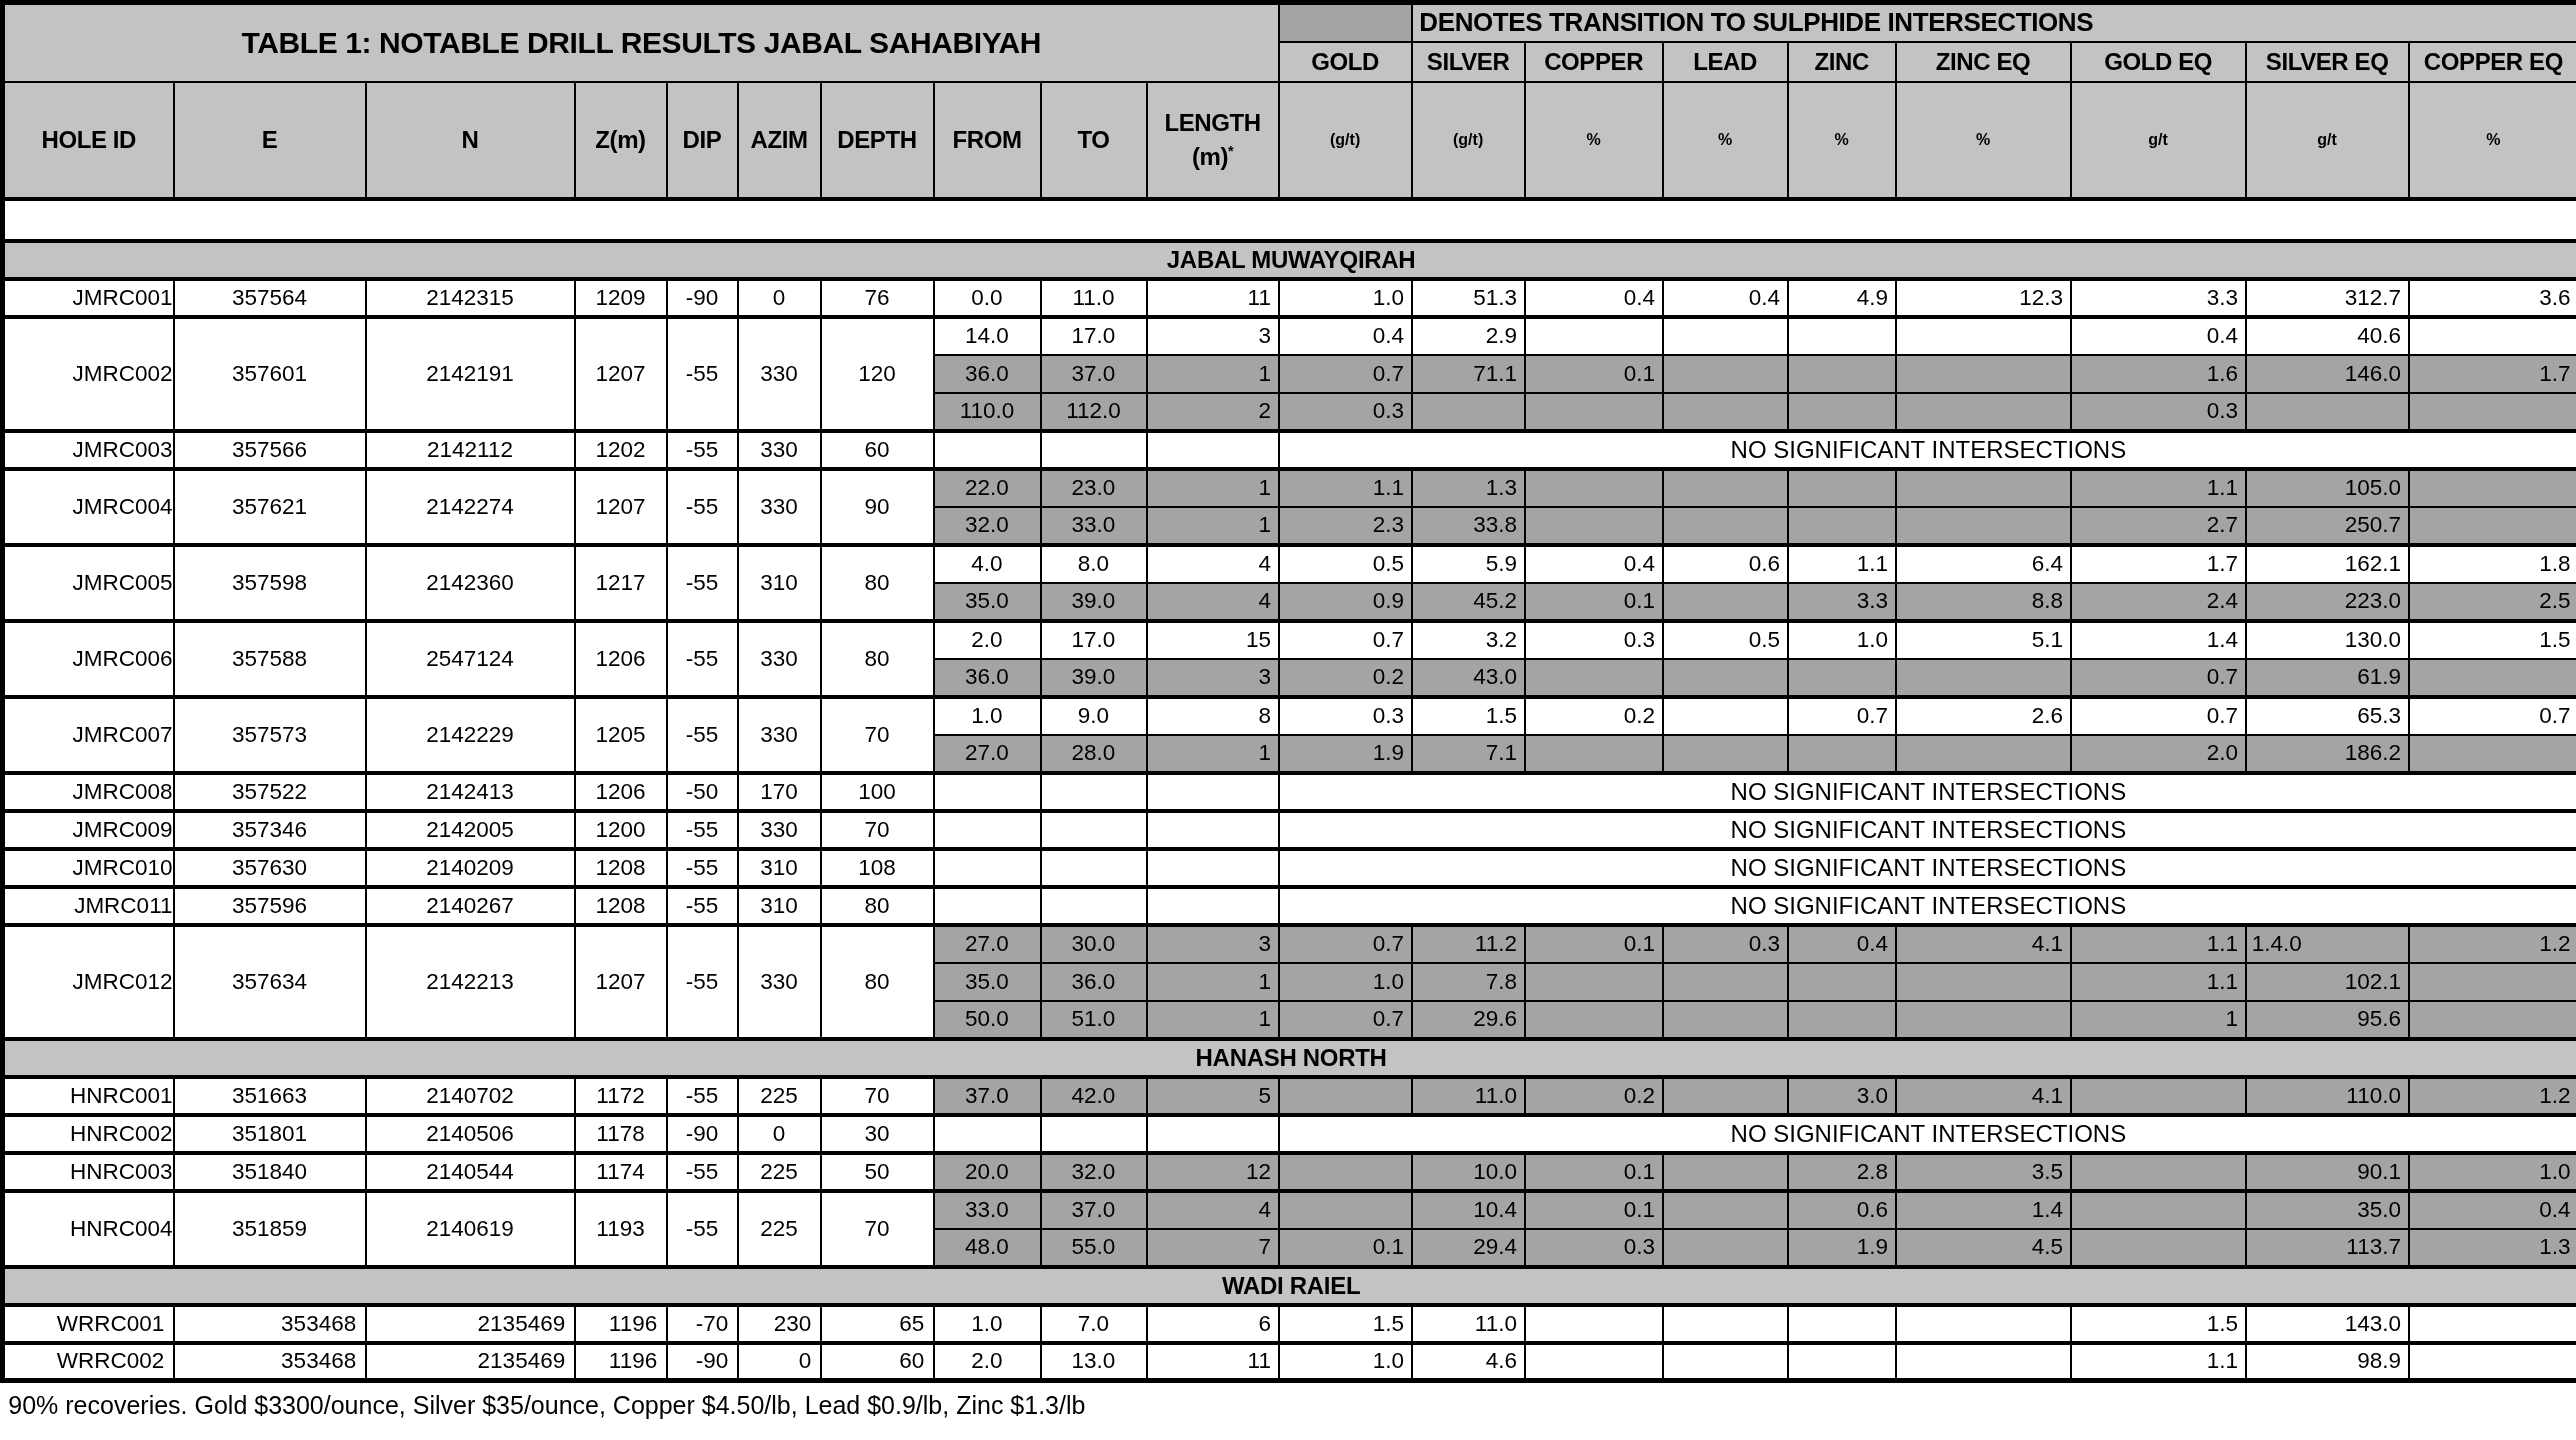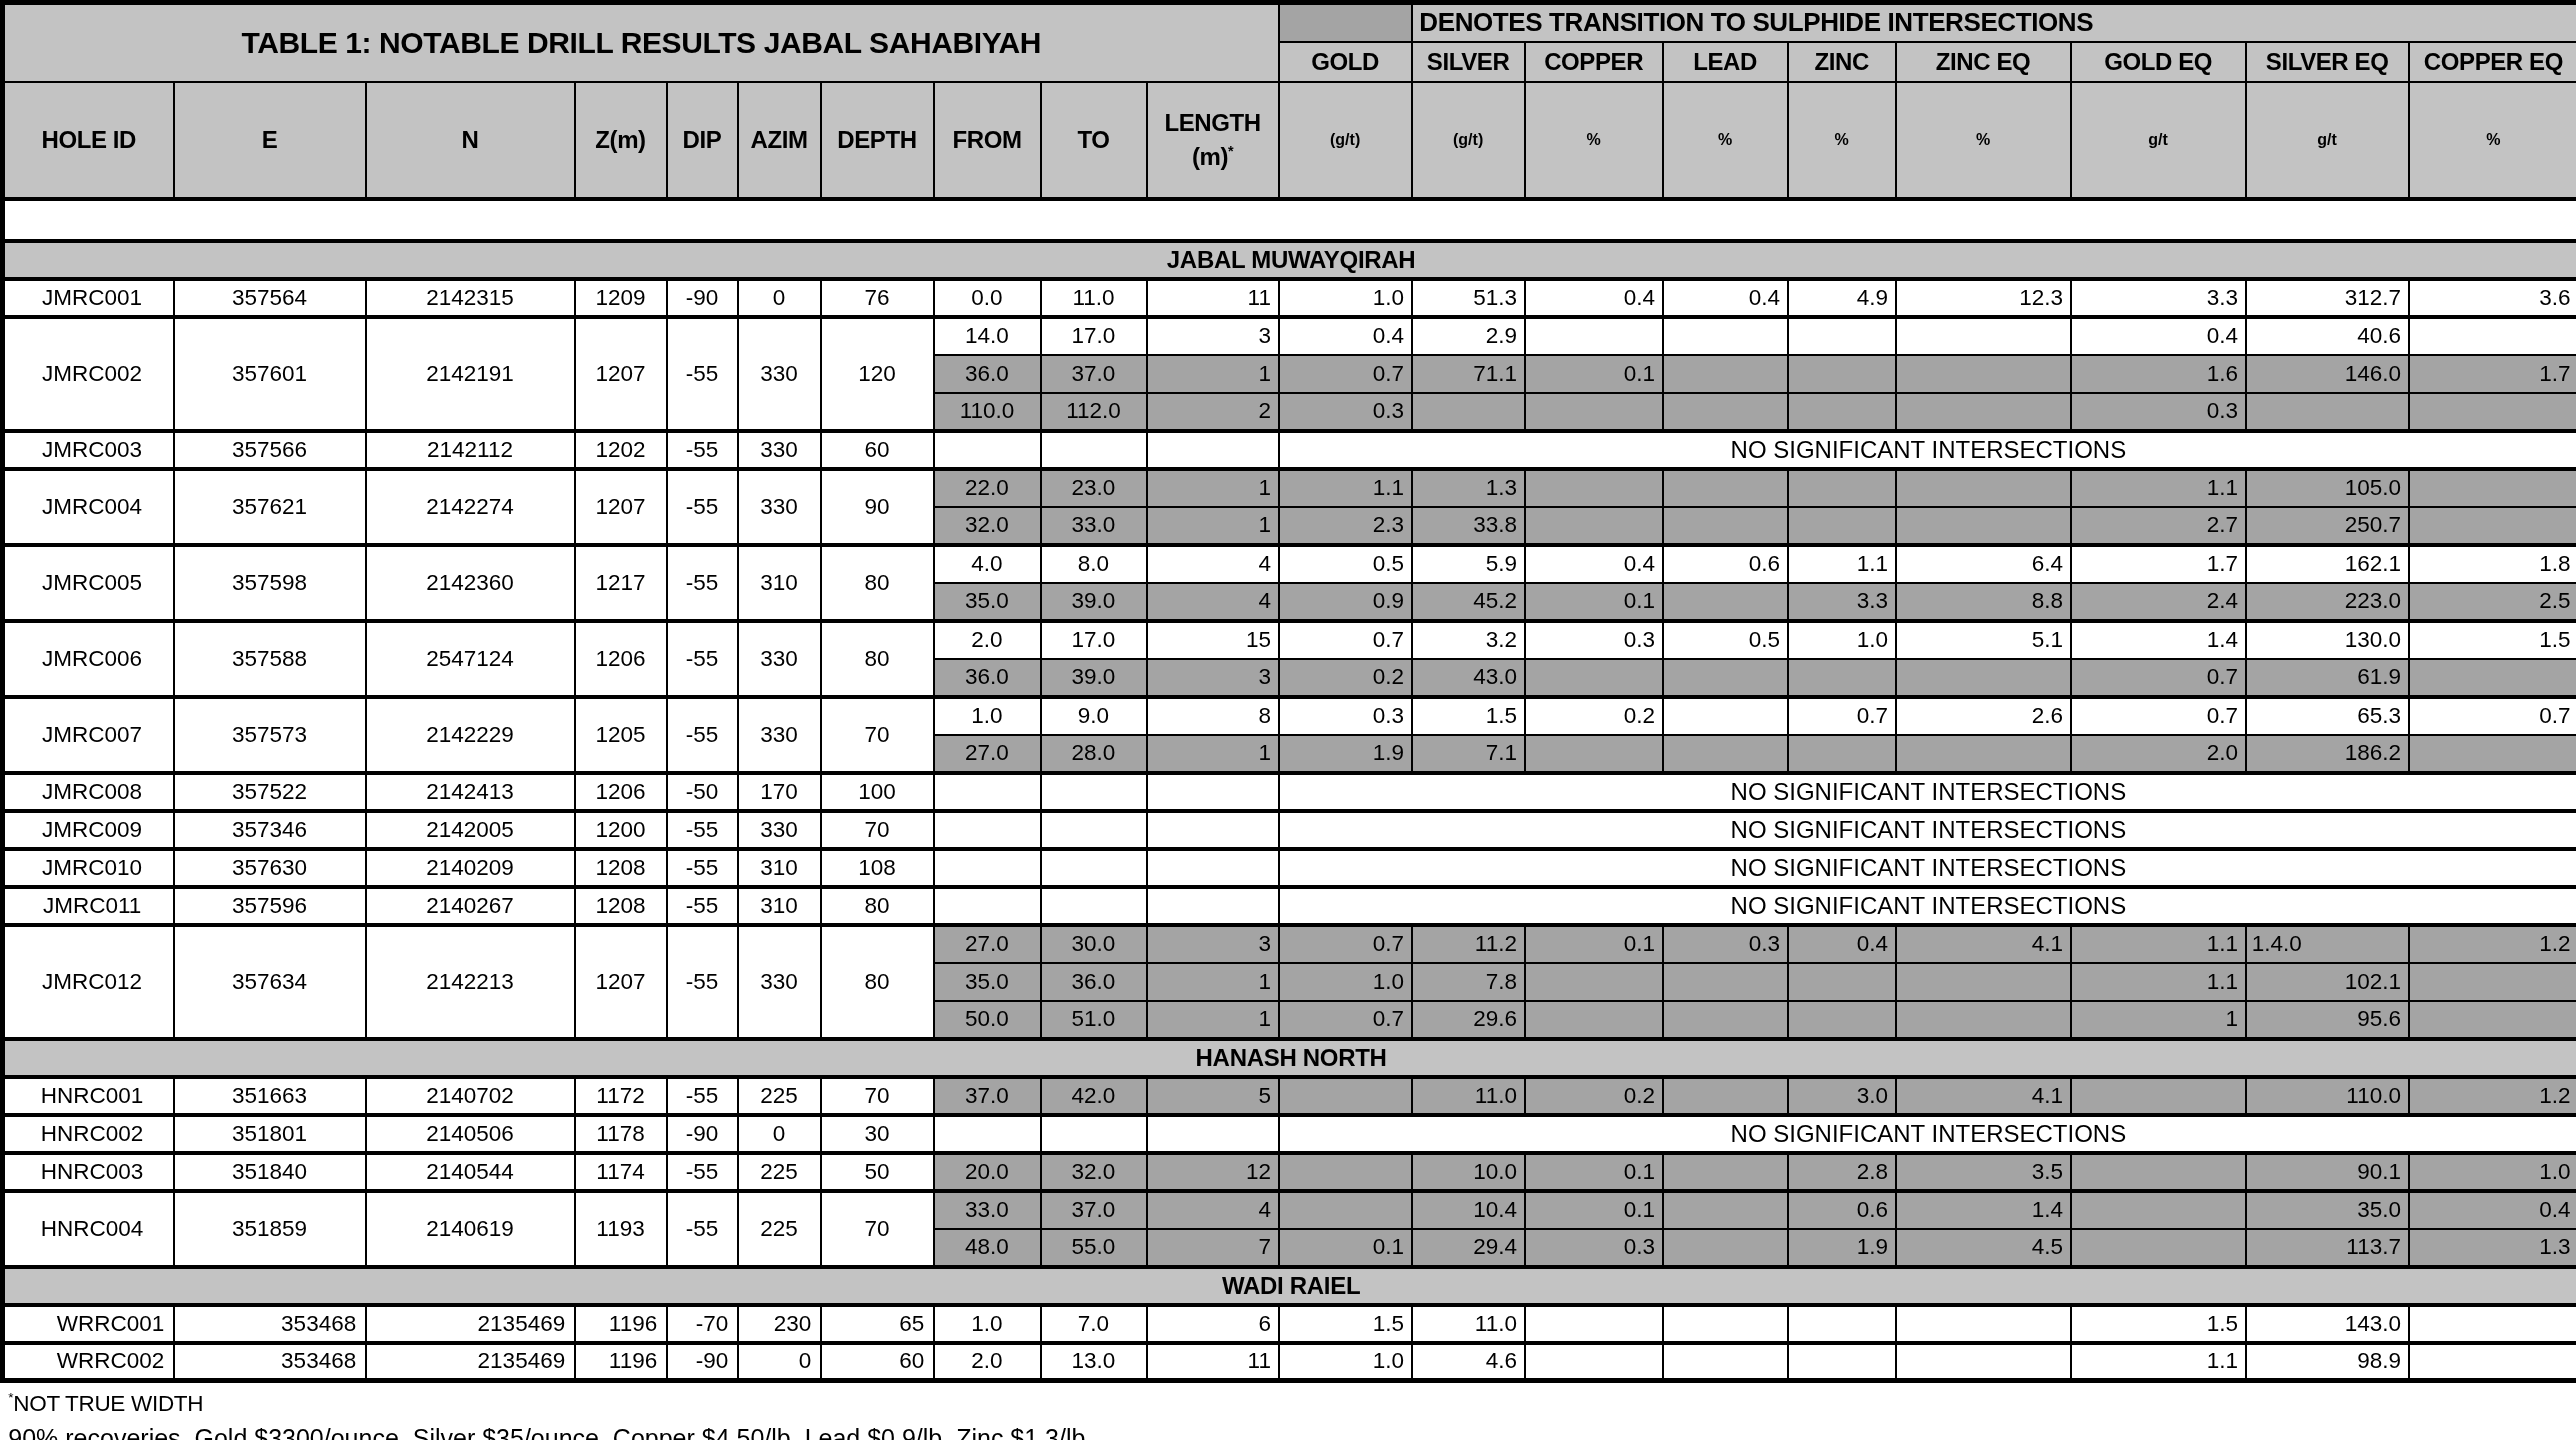--- a/index.html
+++ b/index.html
@@ -9,21 +9,21 @@
   td{border:2.5px solid #000;font-size:22.5px;overflow:hidden;white-space:nowrap;vertical-align:middle;padding:0;}
   .c-title{background:var(--lg);font-weight:bold;text-align:center;font-size:30px;letter-spacing:-0.4px;}
   .c-swatch{background:var(--dg);}
   .c-legend{background:var(--lg);font-weight:bold;text-align:left;font-size:26px;padding-left:6.7px;letter-spacing:-0.4px;}
   .c-metal{background:var(--lg);font-weight:bold;text-align:center;font-size:24px;letter-spacing:-0.4px;}
   .c-unit{background:var(--lg);font-weight:bold;text-align:center;font-size:16px;}
   .c-label{background:var(--lg);font-weight:bold;text-align:center;font-size:24px;white-space:normal;line-height:1.4;letter-spacing:-0.4px;}
   .c-blank{background:#fff;border-top-width:4.2px;border-bottom-width:4.2px;border-left-width:0;border-right-width:0;}
   .c-section{background:var(--lg);font-weight:bold;text-align:center;font-size:24px;border-top-width:4.2px;border-bottom-width:4.2px;letter-spacing:-0.3px;}
   tr.group-start td{border-top-width:4.2px;}
-  .c-id{text-align:center;padding-left:6.7px;}
+  .c-id{text-align:right;padding-left:6.7px;}
   .c-mid{text-align:center;}
   .c-right{text-align:right;padding-right:8.3px;}
   .c-num{text-align:right;padding-right:6.7px;}
   .c-leftnum{text-align:left;padding-left:5px;padding-right:0;}
   .c-sulph{background:var(--dg);}
   .c-nsi{text-align:center;font-size:24px;background:#fff;}
   sup{font-size:60%;}
   .footnotes{margin-left:8.3px;}
   .fn1{margin-top:6.7px;font-size:22.5px;letter-spacing:-0.3px;}
   .fn2{margin-top:8.3px;font-size:25px;}
@@ -557,17 +557,16 @@
           <td class="c-num"></td>
           <td class="c-num"></td>
           <td class="c-num">1.1</td>
           <td class="c-num">98.9</td>
           <td class="c-num"></td>
         </tr>
       </tbody>
   </table>
 
   <div class="footnotes">
-    <div class="fn1"><sup>*</sup><span>NOT TRUE WIDTH</span></div>
     <div class="fn2">90% recoveries. Gold $3300/ounce, Silver $35/ounce, Copper $4.50/lb, Lead $0.9/lb, Zinc $1.3/lb</div>
   </div>
 </div>
 
 
 </body></html>

